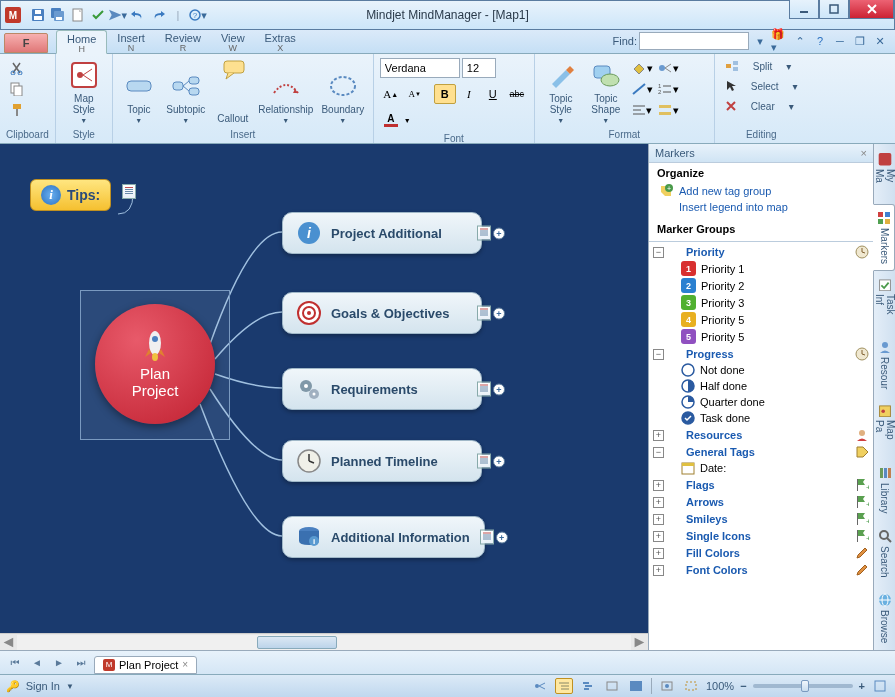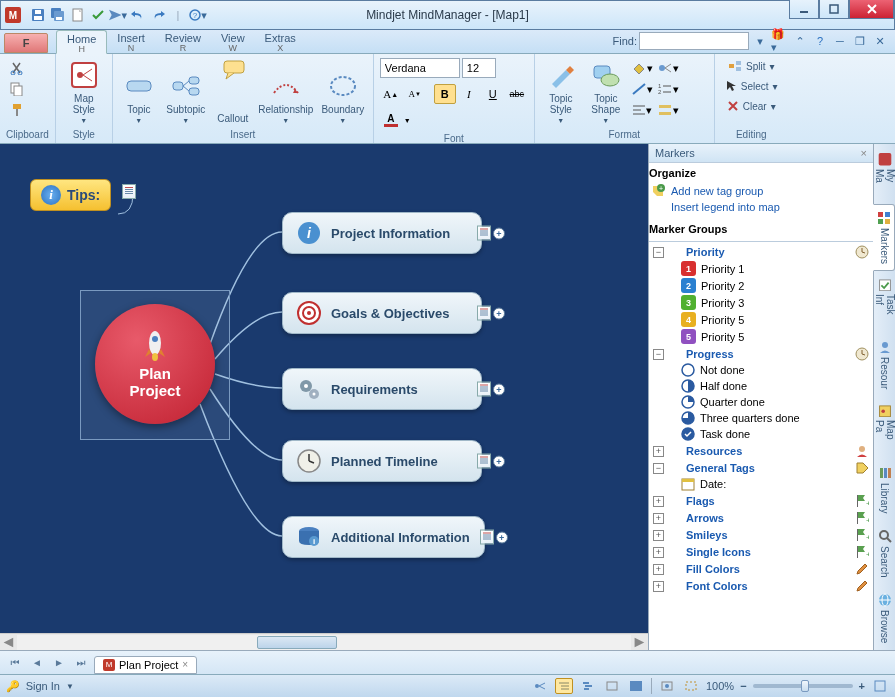--- a/index.html
+++ b/index.html
@@ -30,51 +30,51 @@
 .ribbon { height: 90px; background: linear-gradient(#eaf3fb,#d6e9f8); border-bottom: 1px solid #8ab; display: flex; }
 .group { border-right: 1px solid #b8d0e6; padding: 2px 6px; display: flex; flex-direction: column; }
 .group-body { flex: 1; display: flex; align-items: flex-start; gap: 4px; padding-top: 2px; }
 .group-label { text-align: center; font-size: 10px; color: #4a6a8a; padding: 1px 0; }
 .big-btn { display: flex; flex-direction: column; align-items: center; justify-content: flex-end; width: 44px; height: 66px; cursor: pointer; font-size: 10px; color: #3a5a7a; gap: 2px; border-radius: 3px; }
 .big-btn .ico { width: 32px; height: 32px; display: flex; align-items: center; justify-content: center; }
 .small-col { display: flex; flex-direction: column; gap: 1px; }
 .small-btn { width: 22px; height: 20px; display: flex; align-items: center; justify-content: center; cursor: pointer; font-size: 11px; border-radius: 2px; }
 .font-row { display: flex; gap: 2px; align-items: center; margin-bottom: 2px; }
 .font-select { height: 20px; border: 1px solid #9ab; background: #fff; font-size: 11px; padding: 0 4px; }
-.edit-btn { display: flex; align-items: center; gap: 4px; font-size: 10px; color: #3a5a7a; padding: 2px 4px; cursor: pointer; border-radius: 2px; justify-content: center; }
+.edit-btn { display: flex; align-items: center; gap: 14px; font-size: 10px; color: #3a5a7a; padding: 2px 4px; cursor: pointer; border-radius: 2px; }
 
 
 .main-area { display: flex; height: 506px; }
 .canvas-wrap { flex: 1; display: flex; flex-direction: column; background: #fff; }
 .canvas { flex: 1; background: #1a3a6e; position: relative; overflow: hidden; }
 .canvas svg.connectors { position: absolute; top: 0; left: 0; pointer-events: none; }
 
 
 .tips-box { position: absolute; top: 35px; left: 30px; background: linear-gradient(#ffe680,#f5c030); border: 1px solid #c09020; border-radius: 6px; padding: 5px 10px; display: flex; align-items: center; gap: 6px; font-weight: bold; color: #2a4a7a; font-size: 14px; }
 .info-icon { width: 20px; height: 20px; border-radius: 50%; background: radial-gradient(#6ab0f0,#2a70c0); color: #fff; display: flex; align-items: center; justify-content: center; font-weight: bold; font-family: serif; font-style: italic; font-size: 13px; }
 
 .central-frame { position: absolute; top: 146px; left: 80px; width: 150px; height: 150px; border: 1px solid #7a9ac0; background: rgba(200,220,240,0.1); }
-.central-node { position: absolute; top: 160px; left: 95px; width: 120px; height: 120px; border-radius: 50%; background: radial-gradient(circle at 35% 30%, #e85a6a, #c02030); display: flex; flex-direction: column; align-items: center; justify-content: center; color: #fff; font-weight: bold; font-size: 15px; box-shadow: 0 3px 8px rgba(0,0,0,0.4); }
+.central-node { position: absolute; top: 160px; left: 95px; width: 120px; height: 120px; border-radius: 50%; background: radial-gradient(circle at 35% 30%, #e85a6a, #c02030); display: flex; flex-direction: column; align-items: center; justify-content: center; color: #fff; font-weight: normal; font-size: 15px; box-shadow: 0 3px 8px rgba(0,0,0,0.4); }
 .rocket-icon { width: 28px; height: 32px; margin-bottom: 4px; }
 
 .topic-node { position: absolute; background: linear-gradient(#f0f6fa,#d4e4ee); border: 1px solid #a0b8c8; border-radius: 10px; padding: 8px 14px; display: flex; align-items: center; gap: 10px; font-weight: bold; color: #2a4a6a; font-size: 13px; min-width: 200px; box-shadow: 0 2px 4px rgba(0,0,0,0.3); }
 .topic-icon { width: 24px; height: 24px; flex-shrink: 0; }
 .topic-attach { position: absolute; right: -24px; top: 50%; transform: translateY(-50%); display: flex; align-items: center; gap: 2px; }
 .plus-handle { width: 12px; height: 12px; border: 1px solid #5a7a9a; border-radius: 50%; background: #fff; color: #3a6a9a; font-size: 9px; display: flex; align-items: center; justify-content: center; cursor: pointer; }
 .note-mini { width: 14px; height: 15px; background: linear-gradient(#fff,#e8f0f8); border: 1px solid #8aa; cursor: pointer; position: relative; }
 .note-mini::before { content:''; position:absolute; top:2px; left:2px; right:2px; height:1px; background:#c05050; box-shadow: 0 2px 0 #6a8aaa, 0 4px 0 #6a8aaa, 0 6px 0 #6a8aaa; }
 
 .hscroll { height: 17px; background: #e8e8e8; border-top: 1px solid #ccc; display: flex; align-items: center; }
 .hscroll .track { flex:1; background: #f0f0f0; height: 15px; position: relative; }
 .hscroll .thumb { position: absolute; left: 240px; width: 80px; height: 13px; top: 1px; background: linear-gradient(#dce8f4,#bcd4ea); border: 1px solid #8ab; border-radius: 2px; }
 
 
 .markers-panel { width: 225px; background: #fff; border-left: 1px solid #9ab; display: flex; flex-direction: column; font-size: 11px; }
 .panel-title { background: linear-gradient(#e8f2fb,#d0e4f4); padding: 3px 6px; font-size: 11px; color: #3a5a7a; display: flex; justify-content: space-between; border-bottom: 1px solid #bcd; }
-.panel-section { padding: 4px 0; }
+.panel-section { padding: 4px 8px; }
 .panel-section h4 { font-size: 11px; margin-bottom: 4px; }
 .panel-link { color: #1a5ab0; cursor: pointer; padding: 2px 0 2px 22px; display: flex; align-items: center; gap: 4px; position: relative; }
 .panel-link .pico { position: absolute; left: 2px; width: 14px; height: 14px; }
 .marker-tree { flex: 1; overflow-y: auto; border-top: 1px solid #bcd; padding: 2px; }
 .tree-group { margin-bottom: 1px; }
 .tree-header { display: flex; align-items: center; gap: 4px; padding: 1px 2px; cursor: pointer; }
 .tree-toggle { width: 11px; height: 11px; border: 1px solid #888; background: #fff; font-size: 9px; display: flex; align-items: center; justify-content: center; color: #555; line-height: 1; }
 .tree-label { color: #1a5ab0; font-weight: bold; flex: 1; }
 .tree-action { width: 14px; height: 14px; }
 .tree-item { display: flex; align-items: center; gap: 5px; padding: 1px 0 1px 30px; }
@@ -427,21 +427,21 @@
         <span style="white-space:pre-line;text-align:center;">Plan
 Project</span>
       </div>
 
       <div id="topics-container">
           <div class="topic-node" style="top: 68px; left: 282px;">
             <svg class="topic-icon" viewBox="0 0 24 24">
               <circle cx="12" cy="12" r="11" fill="#4a90d0"></circle>
               <text x="12" y="17" text-anchor="middle" font-size="14" font-weight="bold" font-style="italic" font-family="serif" fill="#fff">i</text>
             </svg>
-    <span>Project Information</span>
+    <span>Project Additional</span>
     <div class="topic-attach">
               <div class="note-mini"></div>
               <div class="plus-handle">+</div>
             </div>
           </div>
           <div class="topic-node" style="top: 148px; left: 282px;">
             <svg class="topic-icon" viewBox="0 0 24 24">
               <circle cx="12" cy="12" r="11" fill="#fff" stroke="#c03030" stroke-width="2"></circle>
               <circle cx="12" cy="12" r="6" fill="#fff" stroke="#c03030" stroke-width="2"></circle>
               <circle cx="12" cy="12" r="2" fill="#c03030"></circle>
@@ -576,27 +576,20 @@
               <path d="M7 1 A6 6 0 0 1 7 13 L7 7 Z" fill="#2a5aa0"></path>
             </svg>
             <span>Half done</span>
           </div>
           <div class="tree-item">
             <svg width="14" height="14">
               <circle cx="7" cy="7" r="6" fill="#fff" stroke="#2a5aa0" stroke-width="1.5"></circle>
               <path d="M7 1 A6 6 0 0 1 13 7 L7 7 Z" fill="#2a5aa0"></path>
             </svg>
             <span>Quarter done</span>
-          </div>
-          <div class="tree-item">
-            <svg width="14" height="14">
-              <circle cx="7" cy="7" r="6" fill="#fff" stroke="#2a5aa0" stroke-width="1.5"></circle>
-              <path d="M7 1 A6 6 0 1 1 1 7 L7 7 Z" fill="#2a5aa0"></path>
-            </svg>
-            <span>Three quarters done</span>
           </div>
           <div class="tree-item">
             <svg width="14" height="14">
               <circle cx="7" cy="7" r="6" fill="#fff" stroke="#2a5aa0" stroke-width="1.5"></circle>
               <circle cx="7" cy="7" r="6" fill="#2a5aa0"></circle>
               <path d="M4 7 L6 9 L10 5" stroke="#fff" stroke-width="1.5" fill="none"></path>
             </svg>
             <span>Task done</span>
           </div>
         </div>

